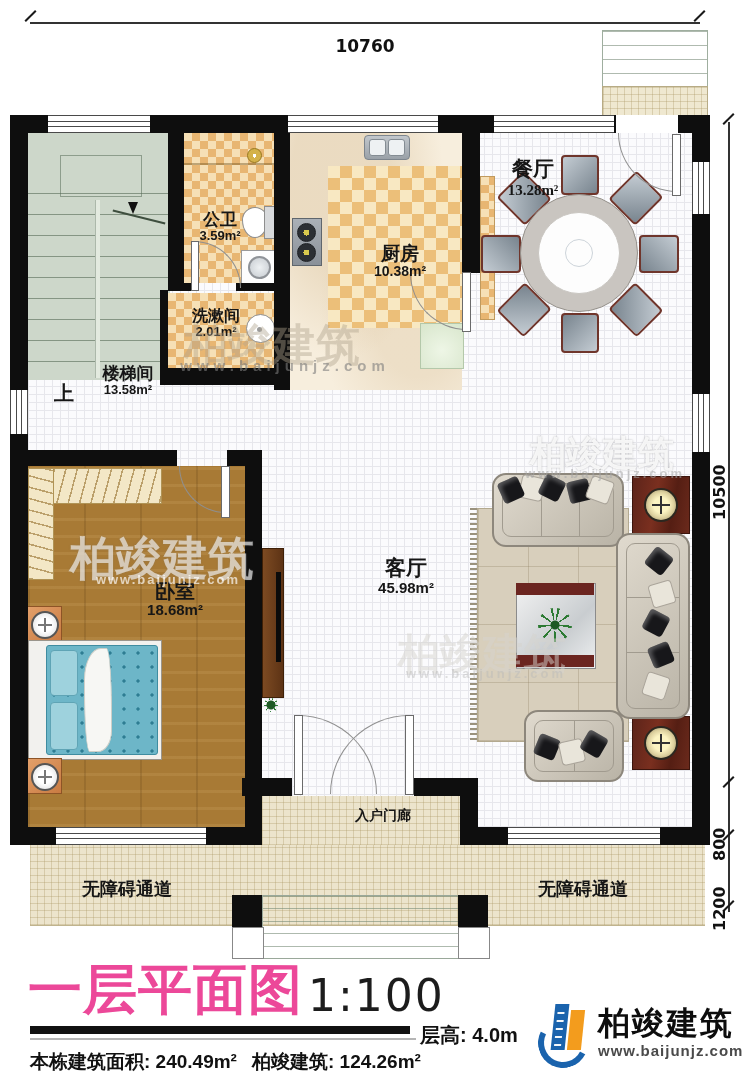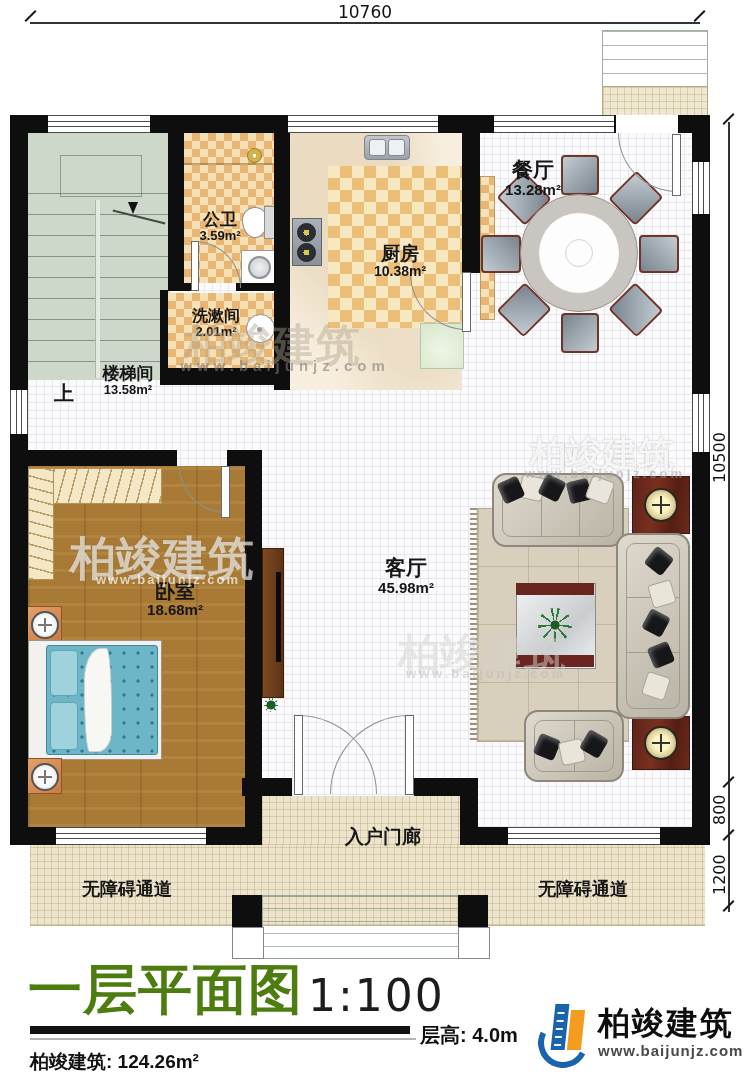--- a/index.html
+++ b/index.html
@@ -39,21 +39,21 @@
   .arc.bl{border-bottom-left-radius:100% 100%;border-bottom-width:1px;border-left-width:1px;}
   
   .room-label{position:absolute;transform:translateX(-50%);text-align:center;font-weight:700;
               color:#161616;white-space:nowrap;line-height:1.12;}
   .room-label .ar{display:block;font-weight:700;}
   .plain-label{position:absolute;transform:translateX(-50%);font-weight:700;color:#161616;white-space:nowrap;}
   
   .dimline{position:absolute;background:#333;}
   .tick{position:absolute;width:15px;height:2px;background:#1a1a1a;transform:rotate(-45deg);}
   .dimtext{position:absolute;font-family:"DejaVu Sans","Liberation Sans",sans-serif;
-           font-weight:400;font-size:17px;color:#111;text-align:center;}
+           font-weight:700;font-size:17px;color:#111;text-align:center;margin-top:34px;}
   .vtext{writing-mode:vertical-rl;transform:rotate(180deg);}
   
   .sofa{position:absolute;background:linear-gradient(135deg,#e0dace,#b9b3a6);border:2px solid #8d877c;border-radius:14px;}
   .sofa .seat{position:absolute;inset:8px;background:linear-gradient(135deg,#dcd6ca,#c7c1b4);
               border:1px solid #a19b8f;border-radius:9px;}
   .pil{position:absolute;width:22px;height:22px;background:#17171a;border-radius:4px;
        box-shadow:inset 3px 3px 4px rgba(255,255,255,.28);}
   .pil.w{background:#e9e5da;border:1px solid #aaa49a;box-shadow:none;}
   .sidetable{position:absolute;background:#56201489;border:1px solid #3c150d;
      background:linear-gradient(100deg,#5c241a,#7a2f1f 40%,#551e13 70%,#6b2a1c);}
@@ -242,33 +242,33 @@
     <span class="ar" style="font-size:13px;">3.59m²</span>
   </div>
   <div class="room-label" style="left:216px;top:307px;font-size:16px;">
     <span>洗漱间</span>
     <span class="ar" style="font-size:13px;">2.01m²</span>
   </div>
   <div class="room-label" style="left:400px;top:243px;font-size:19px;">
     <span>厨房</span>
     <span class="ar" style="font-size:14px;">10.38m²</span>
   </div>
-  <div class="room-label" style="left:533px;top:158px;font-size:21px;">
+  <div class="room-label" style="left:533px;top:158px;font-size:21px;font-family:Liberation Serif, serif;">
     <span>餐厅</span>
     <span class="ar" style="font-size:15px;text-align:center;">13.28m²</span>
   </div>
   <div class="room-label" style="left:175px;top:580px;font-size:20px;">
     <span>卧室</span>
     <span class="ar" style="font-size:15px;">18.68m²</span>
   </div>
   <div class="room-label" style="left:406px;top:556px;font-size:21px;">
     <span>客厅</span>
     <span class="ar" style="font-size:15px;">45.98m²</span>
   </div>
-  <div class="plain-label" style="left:383px;top:824px;font-size:19px;">入户门廊</div>
+  <div class="plain-label" style="left:383px;top:807px;font-size:14px;">入户门廊</div>
   <div class="plain-label" style="left:127px;top:877px;font-size:18px;">无障碍通道</div>
   <div class="plain-label" style="left:583px;top:877px;font-size:18px;">无障碍通道</div>
 
   <div class="wm" style="left:272px;top:316px;font-size:44px;color:rgba(175,162,140,.42);">柏竣建筑</div>
   <div class="wm" style="left:285px;top:357px;font-size:15px;letter-spacing:5px;color:rgba(125,125,125,.6);">www.baijunjz.com</div>
   <div class="wm" style="left:602px;top:430px;font-size:36px;color:rgba(255,255,255,.85);text-shadow:0 0 2px rgba(130,130,130,.55);">柏竣建筑</div>
   <div class="wm" style="left:605px;top:466px;font-size:13px;letter-spacing:3px;color:rgba(165,165,165,.55);">www.baijunjz.com</div>
   <div class="wm" style="left:162px;top:528px;font-size:46px;color:rgba(255,255,255,.6);text-shadow:0 0 2px rgba(120,120,120,.35);">柏竣建筑</div>
   <div class="wm" style="left:168px;top:572px;font-size:13px;letter-spacing:2px;color:rgba(255,255,255,.68);">www.baijunjz.com</div>
   <div class="wm" style="left:482px;top:626px;font-size:42px;color:rgba(214,212,205,.5);">柏竣建筑</div>
@@ -281,27 +281,28 @@
 
   <div class="dimline" style="left:728px;top:122px;width:2px;height:790px;"></div>
   <div class="tick" style="left:721px;top:118px;"></div>
   <div class="tick" style="left:721px;top:781px;"></div>
   <div class="tick" style="left:721px;top:834px;"></div>
   <div class="tick" style="left:721px;top:905px;"></div>
   <div class="dimtext vtext" style="left:710px;top:398px;height:120px;font-size:16px;">10500</div>
   <div class="dimtext vtext" style="left:710px;top:784px;height:52px;font-size:16px;">800</div>
   <div class="dimtext vtext" style="left:710px;top:843px;height:64px;font-size:16px;">1200</div>
 
-  <div class="abs" style="left:28px;top:962px;font-size:54px;font-weight:900;letter-spacing:1px;line-height:1;color:#4d7c0f;">一层平面图</div>
+  <div class="abs" style="left:28px;top:962px;font-size:54px;font-weight:900;letter-spacing:1px;line-height:1;color:#ec4899;">一层平面图</div>
   <div class="abs" style="left:308px;top:974px;font-size:44px;font-weight:400;letter-spacing:2px;line-height:1;color:#1c1c1c;font-family:'DejaVu Sans',sans-serif;">1:100</div>
   <div class="abs" style="left:30px;top:1026px;width:380px;height:8px;background:#111;"></div>
   <div class="abs" style="left:30px;top:1038px;width:386px;height:2px;background:#b5b5b5;"></div>
   <div class="abs" style="left:420px;top:1022px;font-size:20px;font-weight:700;color:#111;">层高: 4.0m</div>
 
   <div class="abs" style="left:30px;top:1049px;display:flex;gap:15px;font-size:19px;font-weight:700;color:#111;white-space:nowrap;">
+    <span><span>本栋建筑面积:</span> <span>240.49m²</span></span>
     <span><span>柏竣建筑:</span> <span>124.26m²</span></span>
   </div>
 
   <div class="abs" style="left:538px;top:1000px;width:56px;height:62px;">
     <div class="abs" style="left:0;top:18px;width:38px;height:38px;border:6px solid;border-color:transparent transparent #1a63ad #1a63ad;border-radius:50%;transform:rotate(-18deg);"></div>
     <div class="abs" style="left:15px;top:4px;width:14px;height:46px;background:#1a63ad;transform:skewX(-6deg);background-image:repeating-linear-gradient(0deg,rgba(255,255,255,.95) 0 2px,transparent 2px 8px);background-size:7px 100%;background-repeat:no-repeat;background-position:3px 4px;"></div>
     <div class="abs" style="left:31px;top:10px;width:14px;height:40px;background:#f39c1d;transform:skewX(-6deg);"></div>
   </div>
   <div class="abs" style="left:598px;top:1006px;font-size:32px;font-weight:900;letter-spacing:2px;line-height:1.1;color:#0d0d0d;">柏竣建筑</div>
   <div class="abs" style="left:598px;top:1042px;font-size:15px;font-weight:700;letter-spacing:1px;color:#4a4a4a;">www.baijunjz.com</div>

